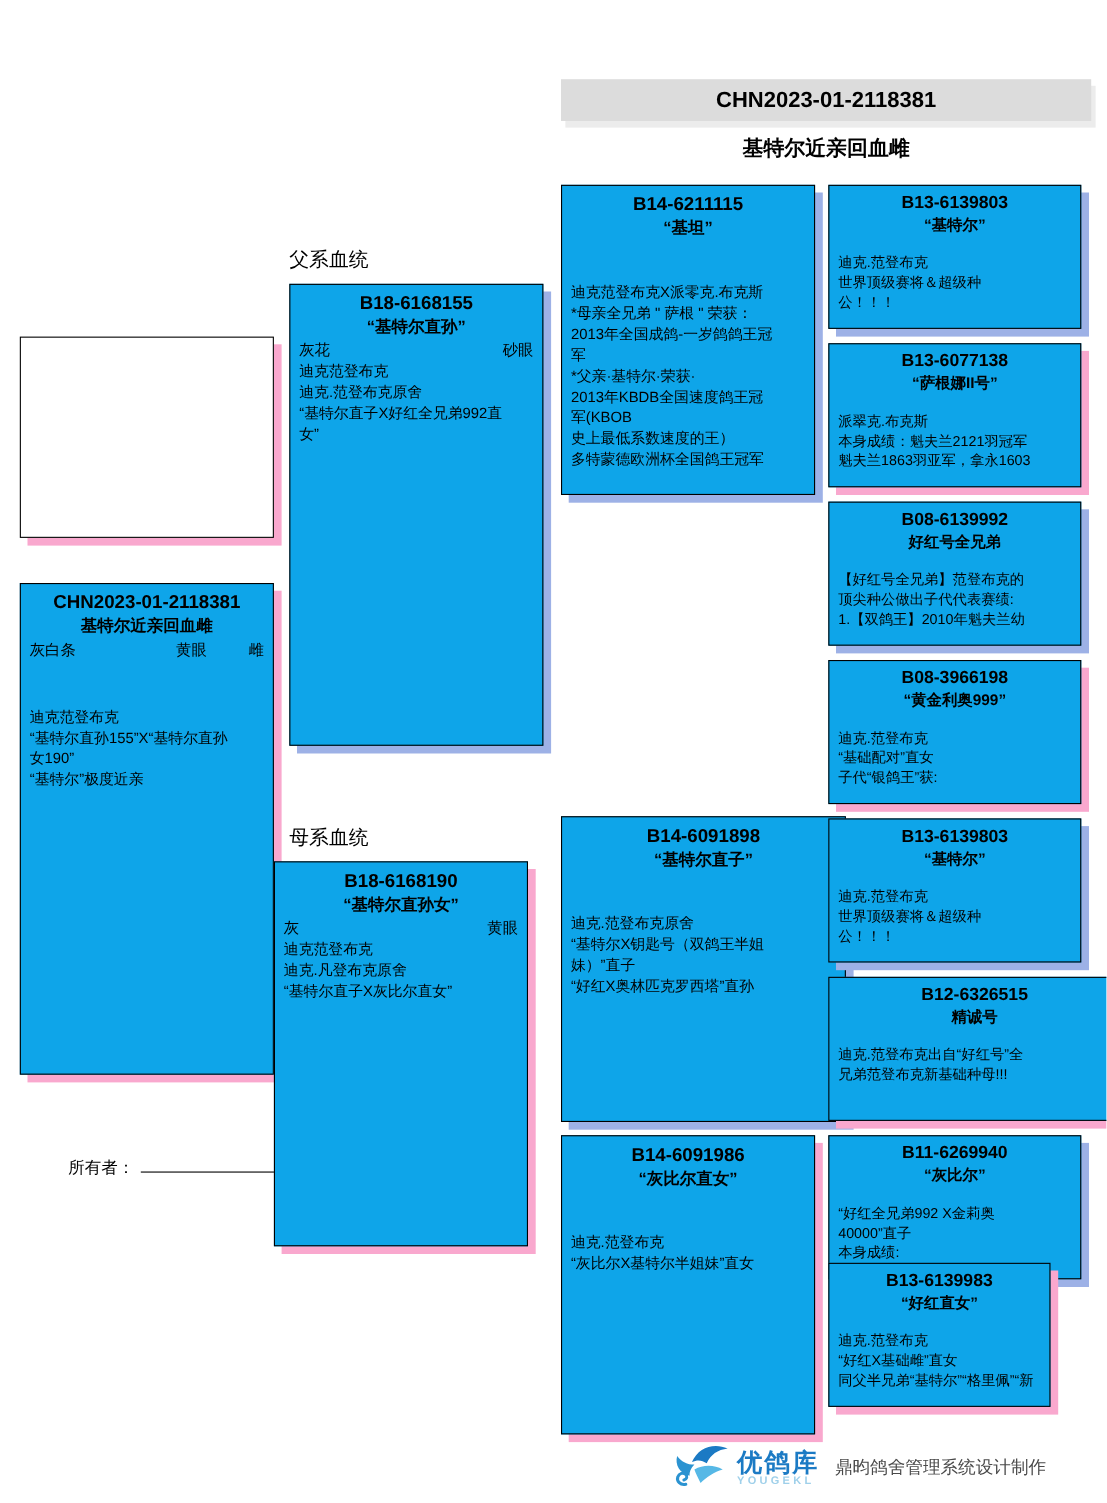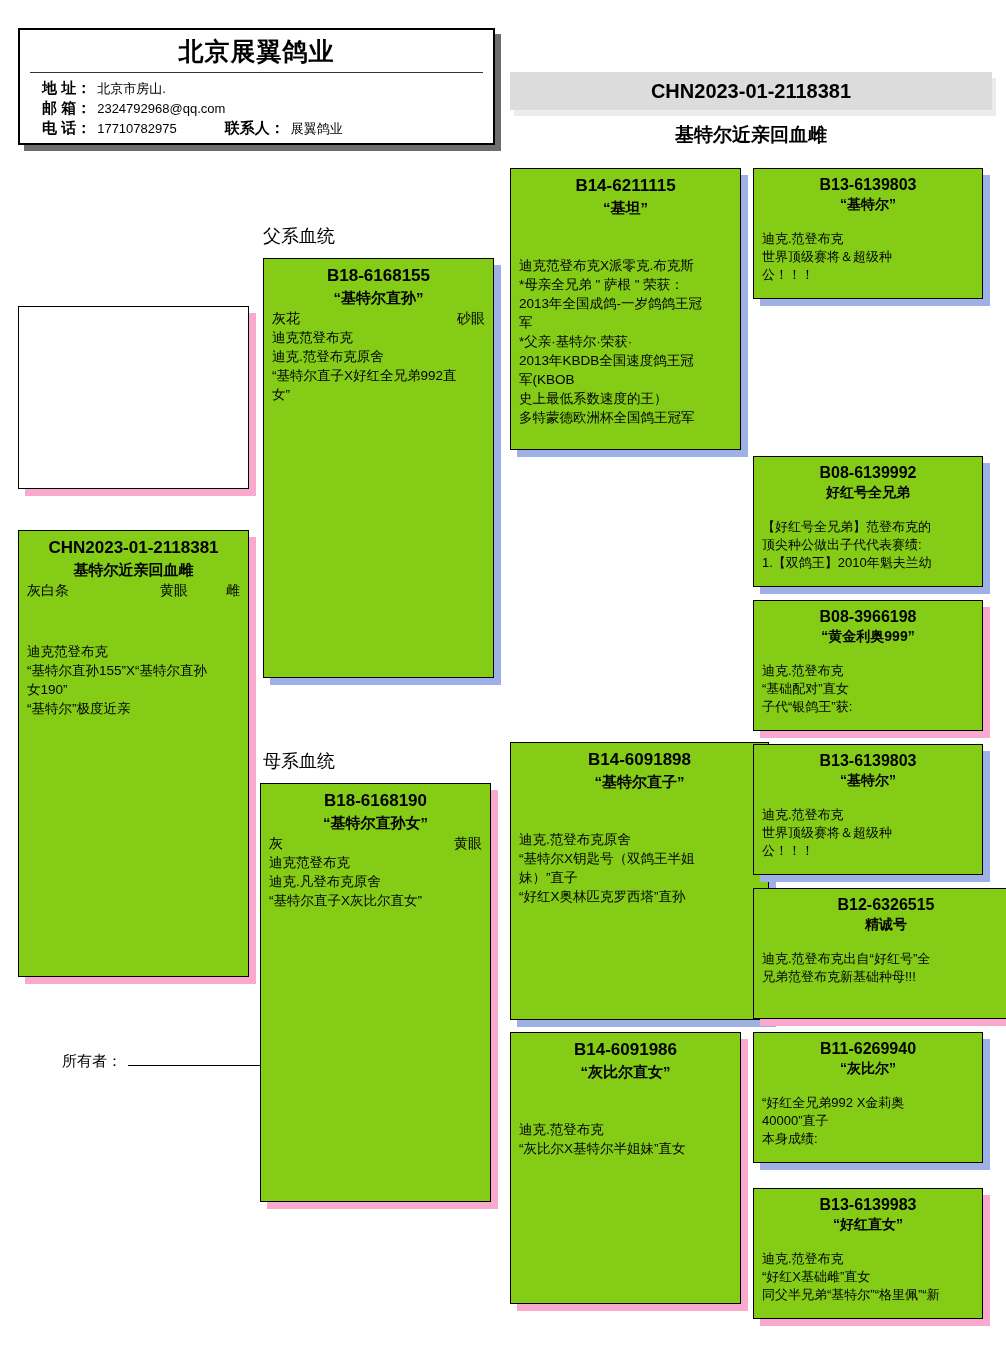--- a/index.html
+++ b/index.html
@@ -30,21 +30,21 @@
   .subject-name-top {
     position:absolute; left:510px; top:122px; width:482px;
     text-align:center; font-size:19px; font-weight:bold;
   }
   
   .line-label { position:absolute; font-size:18px; }
   .sire-label { left:263px; top:224px; }
   .dam-label  { left:263px; top:749px; }
   
   .pbox {
-    position:absolute; background:#84cc16; border:1px solid #000;
+    position:absolute; background:#0ea5e9; border:1px solid #000;
     box-sizing:border-box; padding:5px 8px 6px 8px; overflow:hidden;
   }
   .pbox.m { box-shadow:7px 7px 0 var(--male,#9db1e6); }
   .pbox.f { box-shadow:7px 7px 0 var(--female,#f9a8ce); }
   .pbox .id { text-align:center; font-weight:bold; font-size:17px; line-height:23px; }
   .pbox .nm { text-align:center; font-weight:bold; font-size:15px; line-height:21px; }
   .pbox .attrs { display:flex; align-items:baseline; font-size:14px; line-height:20px;gap:22px; }
   .pbox .attrs .grow { flex:1; }
   .pbox .attrs .sex { margin-left:16px; }
   .pbox .desc { font-size:13.5px; line-height:19px; white-space:pre-line; }
@@ -67,35 +67,20 @@
   .brand-block { margin-left:4px; }
   .brand-name { color:var(--brand_blue,#1b7ac4); font-size:23px; font-weight:bold; line-height:24px; letter-spacing:2px; }
   .brand-sub { color:var(--brand_light,#9fd0ea); font-size:10px; font-weight:bold; letter-spacing:3px; line-height:12px; }
   .credit { color:var(--credit_gray,#4a4a4a); font-size:16px; margin-left:14px; }
 </style>
 </head>
 <body>
 
 <div class="stage">
 
-  <div class="loft-card">
-    <div class="loft-title">北京展翼鸽业</div>
-    <div class="loft-div"></div>
-    <div class="loft-rows">
-      <div class="loft-row">
-        <span class="loft-label">地 址：</span><span class="loft-val">北京市房山.</span>
-      </div>
-      <div class="loft-row">
-        <span class="loft-label">邮 箱：</span><span class="loft-val">2324792968@qq.com</span>
-      </div>
-      <div class="loft-row">
-        <span class="loft-label">电 话：</span><span class="loft-val">17710782975</span><span class="loft-label loft-contact">联系人：</span><span class="loft-val">展翼鸽业</span>
-      </div>
-    </div>
-  </div>
 
   <div class="ring-bar">CHN2023-01-2118381</div>
   <div class="subject-name-top">基特尔近亲回血雌</div>
 
   <div class="line-label sire-label">父系血统</div>
   <div class="line-label dam-label">母系血统</div>
 
   <div class="photo-box"></div>
 
   <div class="pbox f subject-box" style="left:18px; top:530px; width:231px; height:447px;">
@@ -124,21 +109,21 @@
       <span>灰花</span>
       <span class="grow"></span>
       <span>砂眼</span>
     </div>
     <div class="desc">迪克范登布克
 迪克.范登布克原舍
 “基特尔直子X好红全兄弟992直
 女”</div>
   </div>
 
-  <div class="pbox f" style="left:260px; top:783px; width:231px; height:419px;">
+  <div class="pbox f" style="left:249px; top:783px; width:231px; height:350px;">
     <div class="id">B18-6168190</div>
     <div class="nm">“基特尔直孙女”</div>
     <div class="attrs">
       <span>灰</span>
       <span class="grow"></span>
       <span>黄眼</span>
     </div>
     <div class="desc">迪克范登布克
 迪克.凡登布克原舍
 “基特尔直子X灰比尔直女”</div>
@@ -172,20 +157,27 @@
 “灰比尔X基特尔半姐妹”直女</div>
   </div>
 
   <div class="pbox m g4" style="left:753px; top:168px; width:230px; height:131px;">
     <div class="id">B13-6139803</div>
     <div class="nm">“基特尔”</div>
     <div class="desc">迪克.范登布克
 世界顶级赛将＆超级种
 公！！！</div>
   </div>
+  <div class="pbox f g4" style="left:753px; top:312px; width:230px; height:131px;">
+    <div class="id">B13-6077138</div>
+    <div class="nm">“萨根娜II号”</div>
+    <div class="desc">派翠克.布克斯
+本身成绩：魁夫兰2121羽冠军
+魁夫兰1863羽亚军，拿永1603</div>
+  </div>
   <div class="pbox m g4" style="left:753px; top:456px; width:230px; height:131px;">
     <div class="id">B08-6139992</div>
     <div class="nm">好红号全兄弟</div>
     <div class="desc">【好红号全兄弟】范登布克的
 顶尖种公做出子代代表赛绩:
 1.【双鸽王】2010年魁夫兰幼</div>
   </div>
   <div class="pbox f g4" style="left:753px; top:600px; width:230px; height:131px;">
     <div class="id">B08-3966198</div>
     <div class="nm">“黄金利奥999”</div>
@@ -206,22 +198,37 @@
     <div class="desc">迪克.范登布克出自“好红号”全
 兄弟范登布克新基础种母!!!</div>
   </div>
   <div class="pbox m g4" style="left:753px; top:1032px; width:230px; height:131px;">
     <div class="id">B11-6269940</div>
     <div class="nm">“灰比尔”</div>
     <div class="desc">“好红全兄弟992 X金莉奥
 40000”直子
 本身成绩:</div>
   </div>
-  <div class="pbox f g4" style="left:753px; top:1188px; width:230px; height:131px;">
+  <div class="pbox f g4" style="left:753px; top:1148px; width:202px; height:131px;">
     <div class="id">B13-6139983</div>
     <div class="nm">“好红直女”</div>
     <div class="desc">迪克.范登布克
 “好红X基础雌”直女
 同父半兄弟“基特尔”“格里佩”“新</div>
   </div>
 
+  <div class="footer">
+    <span>
+      <svg width="56" height="52" viewBox="0 0 100 90" xmlns="http://www.w3.org/2000/svg">
+        <path fill="#2b93d1" d="M30 62 C14 58 6 44 10 30 C18 40 26 44 38 44 C32 50 30 56 30 62 Z"></path>
+        <path fill="#1b7ac4" d="M34 40 C44 16 70 8 92 18 C76 20 64 28 58 42 C50 36 42 36 34 40 Z"></path>
+        <path fill="#56b8e6" d="M38 52 C52 44 70 44 84 52 C70 56 58 64 48 74 C44 66 40 58 38 52 Z"></path>
+        <path fill="none" stroke="#2b93d1" stroke-width="5" stroke-linecap="round" d="M24 76 C15 78 9 71 11 64 C13 58 20 56 24 60 C27 63 26 68 21 69"></path>
+      </svg>
+    </span>
+    <span class="brand-block">
+      <div class="brand-name">优鸽库</div>
+      <div class="brand-sub">YOUGEKL</div>
+    </span>
+    <span class="credit">鼎昀鸽舍管理系统设计制作</span>
+  </div>
 
 </div>
 
 </body></html>

